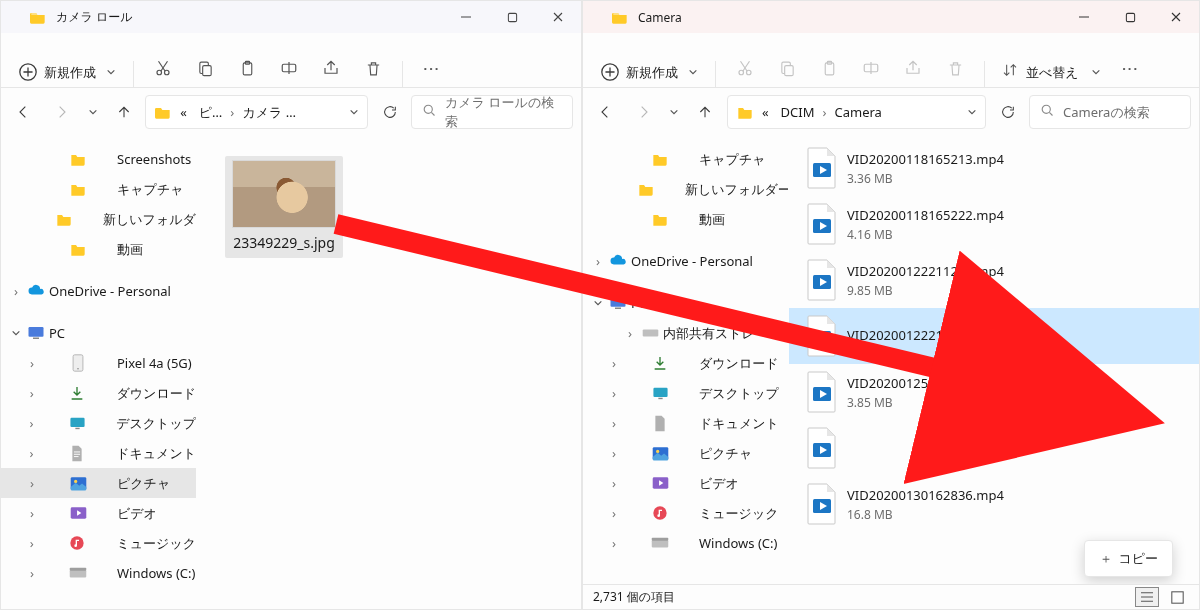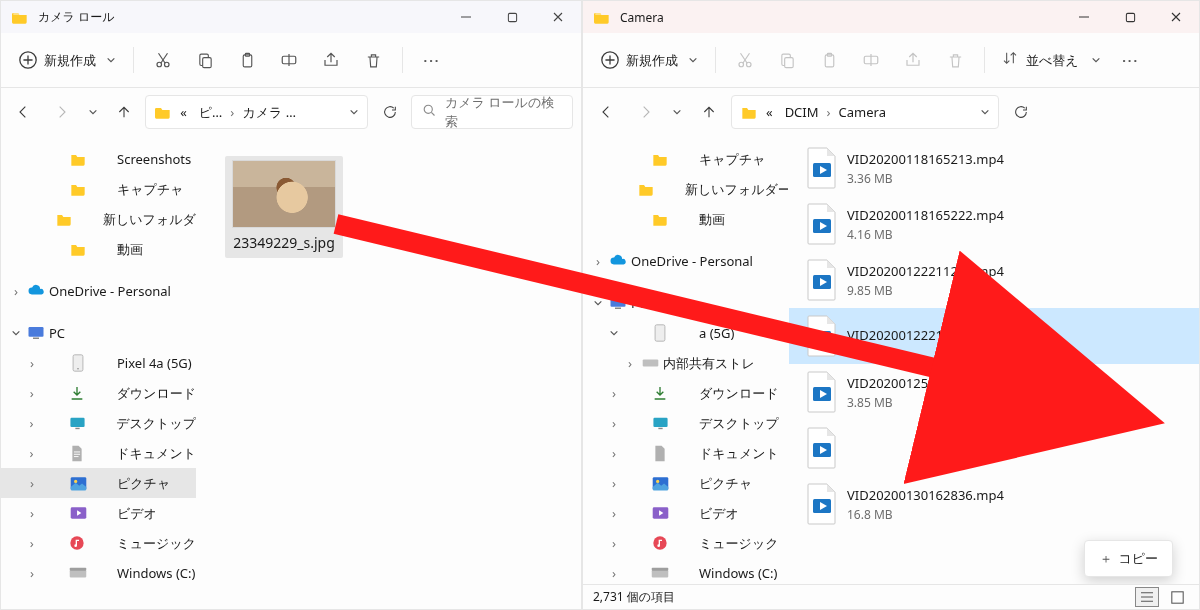--- a/index.html
+++ b/index.html
@@ -16,29 +16,29 @@
     --arrow-red: #ff1a1a;
     font-family: "Yu Gothic UI", "Segoe UI", system-ui, sans-serif;
     font-size: 13px;
     color: var(--fg);
   }
   html, body { margin: 0; padding: 0; width: 1200px; height: 610px; overflow: hidden; background: #fff; }
   .stage { position: relative; width: 1200px; height: 610px; }
   .win { position: absolute; top: 0; bottom: 0; background: var(--win-bg); display: flex; flex-direction: column; border: 1px solid var(--border); }
   .win-l { left: 0; width: 580px; }
   .win-r { left: 582px; width: 616px; }
-  .titlebar { height: 32px; display: flex; align-items: center; padding-left: 10px; gap: 9px; flex: none; }
+  .titlebar { height: 32px; display: flex; align-items: center; padding-left: 28px; gap: 9px; flex: none; }
   .titlebar.l { background: var(--win-header-l); }
   .titlebar.r { background: var(--win-header-r); }
   .titlebar .title { font-size: 12px; color: var(--fg); }
   .winbtns { margin-left: auto; display: flex; }
   .winbtn { width: 46px; height: 32px; display: grid; place-items: center; color: #444; }
   .svg-folder, .svg-folder-img { width: 16px; height: 14px; flex: none; }
 
-  .toolbar { height: 54px; border-bottom: 1px solid var(--border); display: flex; align-items: center; gap: 4px; padding: 0 10px; flex: none; }
+  .toolbar { height: 54px; border-bottom: 1px solid var(--border); display: flex; align-items: flex-end; gap: 4px; padding: 0 10px; flex: none; }
   .newbtn { display: flex; align-items: center; gap: 6px; padding: 5px 7px; border-radius: 4px; }
   .newbtn .plus-circle { display: grid; place-items: center; width: 20px; height: 20px; }
   .newbtn .caret { margin-left: 4px; }
   .tb-sep { width: 1px; height: 26px; background: var(--border); margin: 0 6px; }
   .tb-icon { width: 38px; height: 38px; display: grid; place-items: center; color: #555; border-radius: 4px; }
   .tb-overflow { letter-spacing: 2px; font-weight: bold; color: #555; }
 
   .navrow { height: 48px; display: flex; align-items: center; gap: 6px; padding: 0 8px; flex: none; }
   .nav-icon { width: 32px; height: 32px; display: grid; place-items: center; color: #555; border-radius: 4px; }
   .address { display: flex; align-items: center; gap: 4px; border: 1px solid var(--border); border-radius: 4px; height: 32px; padding: 0 8px; background: #fff; }
@@ -506,20 +506,27 @@
         <span class="spacer"></span>
         <span><svg width="10" height="10" viewBox="0 0 12 12">
               <path fill="none" stroke="#555" stroke-width="1.4" d="M2 4l4 4 4-4"></path>
             </svg></span>
       </div>
       <div class="refresh">
           <svg width="16" height="16" viewBox="0 0 24 24" fill="none" stroke="#444" stroke-width="1.6">
             <path d="M20 12a8 8 0 1 1-2.34-5.66M20 4v5h-5"></path>
           </svg>
         </div>
+      <div class="search">
+        <span><svg width="15" height="15" viewBox="0 0 24 24" fill="none" stroke="#8a8a8a" stroke-width="1.8">
+              <circle cx="10" cy="10" r="6.5"></circle>
+              <path d="m20 20-5-5"></path>
+            </svg></span>
+        <span>Cameraの検索</span>
+      </div>
     </div>
 
     <div class="body">
       <div class="nav" style="width:205px">
         <div class="nav-item indent-1">
             <span class="chev-col"></span>
             <span class="ico">
               <svg class="svg-folder" viewBox="0 0 24 20">
                 <path fill="#ffca28" d="M2 4h7l2 3h11v11a2 2 0 0 1-2 2H2V4Z"></path>
               </svg>
@@ -561,33 +568,20 @@
                 <path fill="none" stroke="#555" stroke-width="1.4" d="M2 4l4 4 4-4"></path>
               </svg>
             </span>
             <span class="ico">
               <svg width="18" height="16" viewBox="0 0 24 20">
                 <rect x="2" y="2" width="20" height="13" rx="1.5" fill="#4a7bdc"></rect>
                 <rect x="8" y="16" width="8" height="2" fill="#888"></rect>
               </svg>
             </span>
             <span>PC</span>
-          </div>
-        <div class="nav-item indent-1">
-            <span class="chev-col">
-              <svg width="10" height="10" viewBox="0 0 12 12">
-                <path fill="none" stroke="#555" stroke-width="1.4" d="M2 4l4 4 4-4"></path>
-              </svg>
-            </span>
-            <span class="ico">
-              <svg width="12" height="18" viewBox="0 0 14 22">
-                <rect x="1" y="1" width="12" height="20" rx="2" fill="#eee" stroke="#aaa"></rect>
-              </svg>
-            </span>
-            <span>a (5G)</span>
           </div>
         <div class="nav-item indent-2">
             <span class="chev-col">›</span>
             <span class="ico">
               <svg width="17" height="12" viewBox="0 0 24 14">
                 <rect x="1" y="2" width="22" height="10" rx="1.5" fill="#bfbfbf"></rect>
               </svg>
             </span>
             <span>内部共有ストレ</span>
           </div>

